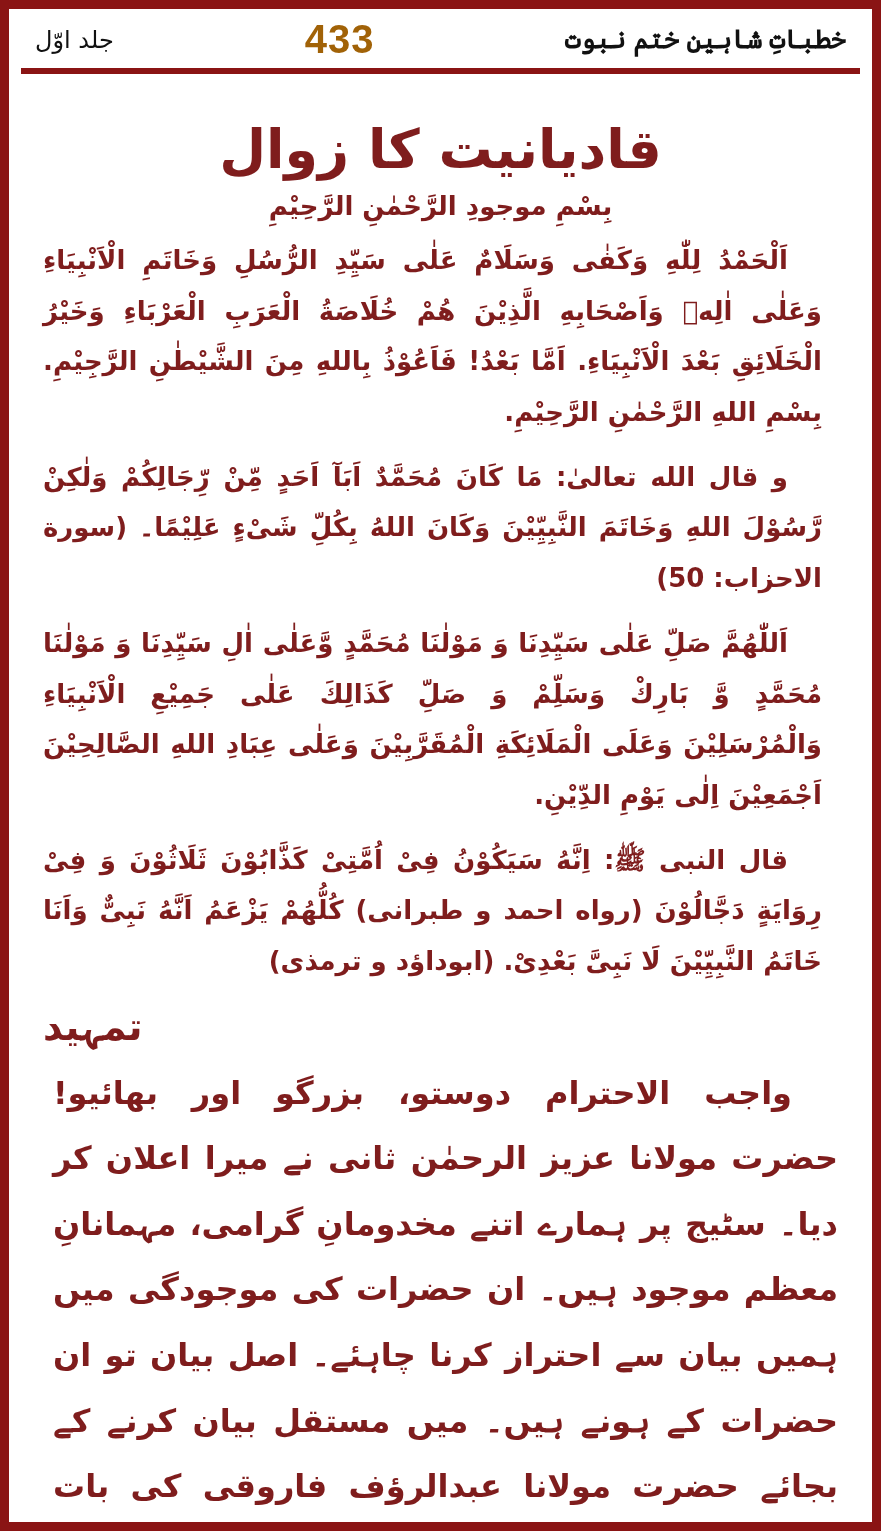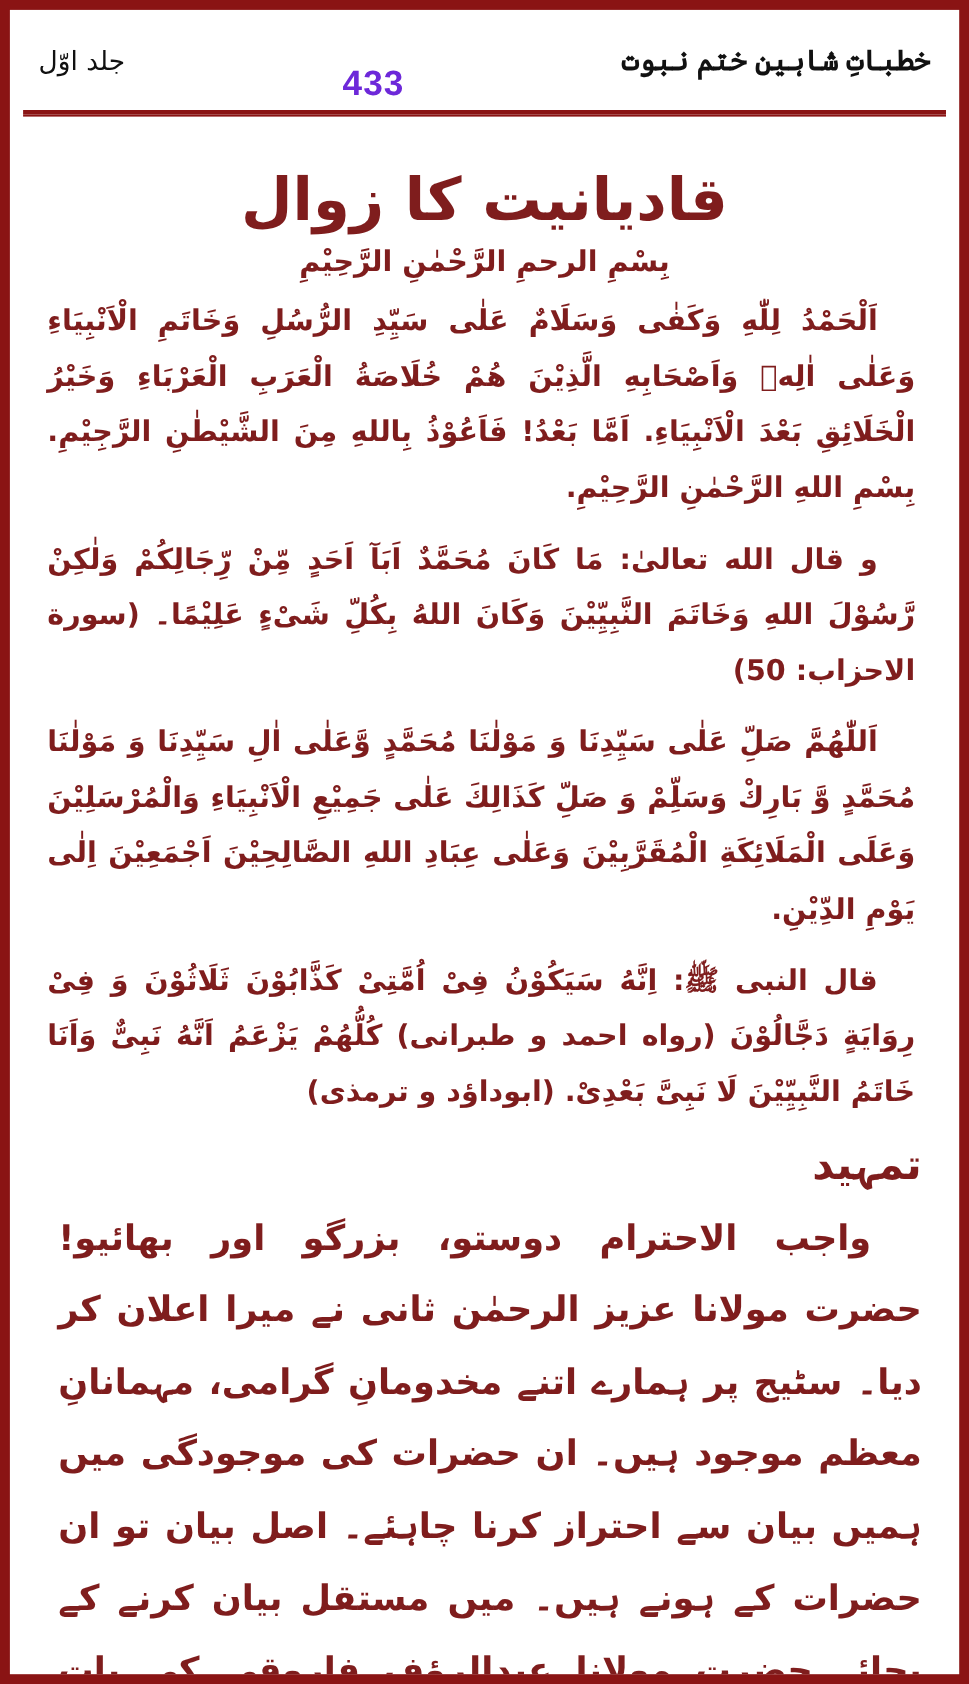--- a/index.html
+++ b/index.html
@@ -17,24 +17,23 @@
   
   .header{
     display:flex;align-items:center;justify-content:space-between;
     padding:8px 26px 4px 26px;
   }
   .header .book-title{
     font-size:26px;font-weight:bold;color:#111;
     font-family:Liberation Sans, sans-serif;
   }
   .header .page-number{
-    font-size:32px;font-weight:bold;color:#6d28d9;
+    font-size:40px;font-weight:bold;color:#a16207;
     font-family:"Liberation Sans",sans-serif;
     letter-spacing:1px;
-    margin-top:40px;
   }
   .header .volume{
     font-size:24px;font-weight:normal;color:#111;
   }
   .double-rule{
     margin:2px 12px 0 12px;
     border-top:4px solid var(--maroon,#8a1414);
     border-bottom:2px solid var(--maroon,#8a1414);
     height:4px;
   }
@@ -52,25 +51,25 @@
   }
   .bismillah{
     text-align:center;
     font-size:26px;font-weight:bold;
     margin:4px 0 14px 0;
   }
   p.arabic{
     font-size:26px;font-weight:bold;
     line-height:1.95;
     text-align:justify;
-    margin:0 6px 14px 0;
+    margin:0 16px 14px 0;
     text-indent:34px;
   }
   .section-heading{
-    text-align:right;
+    text-align:left;
     font-size:38px;font-weight:bold;
     margin:18px 0 12px 0;
   }
   p.urdu{
     font-size:32px;font-weight:700;
     line-height:2.05;
     text-align:justify;
     margin:0 0 10px 10px;
     text-indent:46px;
   }
@@ -96,21 +95,21 @@
   <div class="header">
     <div class="book-title">خطباتِ شاہین ختم نبوت</div>
     <div class="page-number">433</div>
     <div class="volume">جلد اوّل</div>
   </div>
 
   <div class="double-rule"></div>
 
   <div class="content">
     <div class="main-title">قادیانیت کا زوال</div>
-    <div class="bismillah">بِسْمِ الرحمِ الرَّحْمٰنِ الرَّحِيْمِ</div>
+    <div class="bismillah">بِسْمِ موجودِ الرَّحْمٰنِ الرَّحِيْمِ</div>
 
     <p class="arabic">اَلْحَمْدُ لِلّٰهِ وَكَفٰى وَسَلَامٌ عَلٰى سَيِّدِ الرُّسُلِ وَخَاتَمِ الْاَنْبِيَاءِ وَعَلٰى اٰلِهٖ وَاَصْحَابِهِ الَّذِيْنَ هُمْ خُلَاصَةُ الْعَرَبِ الْعَرْبَاءِ وَخَيْرُ الْخَلَائِقِ بَعْدَ الْاَنْبِيَاءِ. اَمَّا بَعْدُ! فَاَعُوْذُ بِاللهِ مِنَ الشَّيْطٰنِ الرَّجِيْمِ. بِسْمِ اللهِ الرَّحْمٰنِ الرَّحِيْمِ.</p>
     <p class="arabic">و قال الله تعالیٰ: مَا كَانَ مُحَمَّدٌ اَبَآ اَحَدٍ مِّنْ رِّجَالِكُمْ وَلٰكِنْ رَّسُوْلَ اللهِ وَخَاتَمَ النَّبِيِّيْنَ وَكَانَ اللهُ بِكُلِّ شَیْءٍ عَلِيْمًا۔ (سورة الاحزاب: 50)</p>
     <p class="arabic">اَللّٰهُمَّ صَلِّ عَلٰى سَيِّدِنَا وَ مَوْلٰنَا مُحَمَّدٍ وَّعَلٰى اٰلِ سَيِّدِنَا وَ مَوْلٰنَا مُحَمَّدٍ وَّ بَارِكْ وَسَلِّمْ وَ صَلِّ كَذَالِكَ عَلٰى جَمِيْعِ الْاَنْبِيَاءِ وَالْمُرْسَلِيْنَ وَعَلَى الْمَلَائِكَةِ الْمُقَرَّبِيْنَ وَعَلٰى عِبَادِ اللهِ الصَّالِحِيْنَ اَجْمَعِيْنَ اِلٰى يَوْمِ الدِّيْنِ.</p>
     <p class="arabic">قال النبی ﷺ: اِنَّهُ سَيَكُوْنُ فِیْ اُمَّتِیْ كَذَّابُوْنَ ثَلَاثُوْنَ وَ فِیْ رِوَايَةٍ دَجَّالُوْنَ (رواه احمد و طبرانی) كُلُّهُمْ يَزْعَمُ اَنَّهُ نَبِیٌّ وَاَنَا خَاتَمُ النَّبِيِّيْنَ لَا نَبِیَّ بَعْدِیْ. (ابوداؤد و ترمذی)</p>
 
     <div class="section-heading">تمہید</div>
 
     <p class="urdu">واجب الاحترام دوستو، بزرگو اور بھائیو! حضرت مولانا عزیز الرحمٰن ثانی نے میرا اعلان کر دیا۔ سٹیج پر ہمارے اتنے مخدومانِ گرامی، مہمانانِ معظم موجود ہیں۔ ان حضرات کی موجودگی میں ہمیں بیان سے احتراز کرنا چاہئے۔ اصل بیان تو ان حضرات کے ہونے ہیں۔ میں مستقل بیان کرنے کے بجائے حضرت مولانا عبدالرؤف فاروقی کی بات پوری کرنے کی کوشش کروں گا۔ انہوں نے جہاں پر اپنی گفتگو کو چھوڑا تھا، اس کے آگے ایک دو باتیں اختصار کے ساتھ عرض کئے دیتا ہوں:</p>
   </div>

